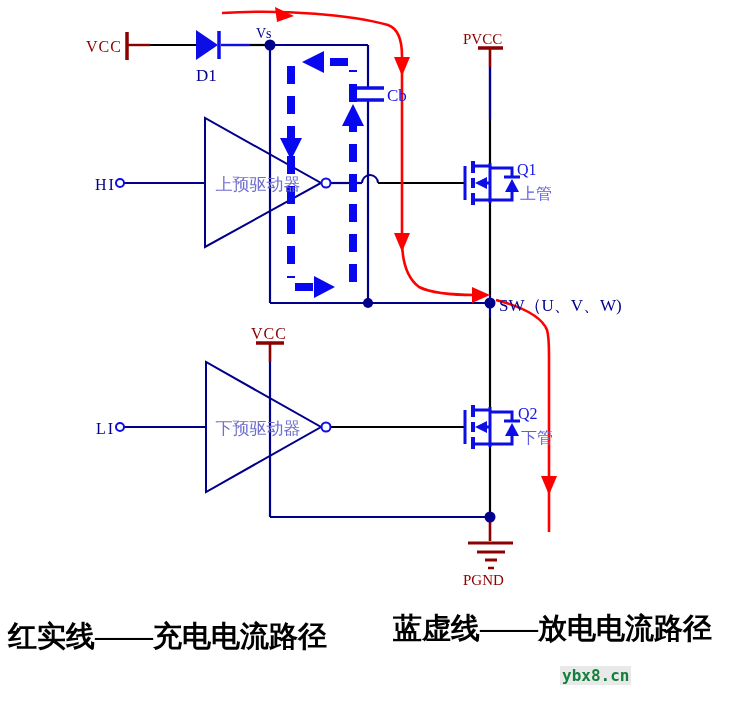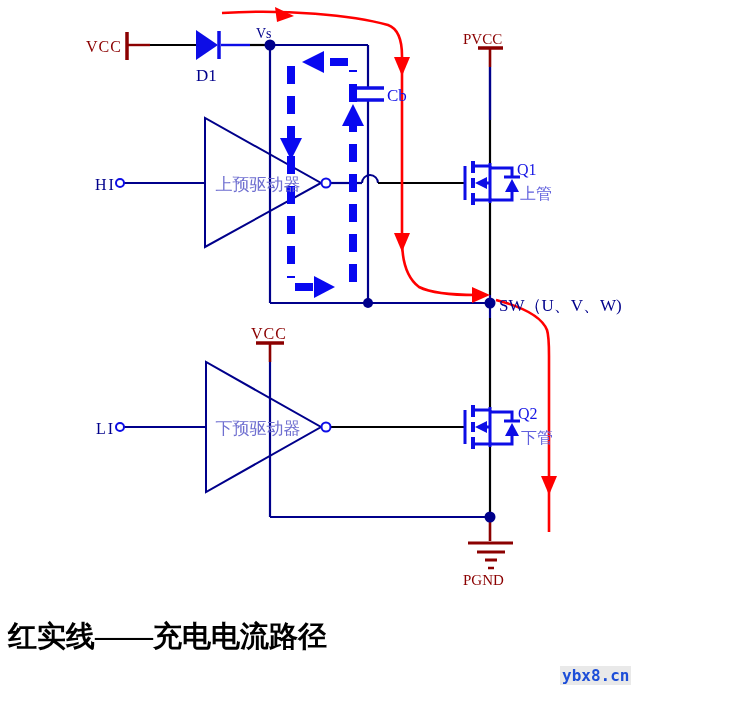--- a/index.html
+++ b/index.html
@@ -6,21 +6,21 @@
   body{width:740px;height:707px;position:relative;font-family:"Liberation Serif",serif;overflow:hidden;}
   #circuit{position:absolute;left:0;top:0;}
   .legend-row{position:absolute;top:609px;left:0;width:740px;height:46px;color:#000;
     font-family:"Liberation Serif",serif;font-size:29px;font-weight:600;white-space:nowrap;}
   .legend-red{position:absolute;left:8px;top:8px;}
   .legend-blue{position:absolute;left:393px;top:0;}
   .caption-row{position:absolute;top:660px;left:0;width:740px;height:44px;}
   .caption{position:absolute;left:228px;top:0;font-family:"Liberation Serif",serif;
     font-size:30px;font-weight:bold;color:#000;white-space:nowrap;}
   .watermark{position:absolute;left:560px;top:6px;font-family:"DejaVu Sans Mono",monospace;
-    font-size:16px;font-weight:bold;color:#1d4ed8;background:#e9e9e9;padding:0 2px;}
+    font-size:16px;font-weight:bold;color:#15803d;background:#e9e9e9;padding:0 2px;}
   text{font-family:"Liberation Serif",serif;}
 </style>
 </head>
 <body>
 
 <svg id="circuit" width="740" height="600" viewBox="0 0 740 600" xmlns="http://www.w3.org/2000/svg">
 
   <g stroke="#00008B" stroke-width="2.2" fill="none">
     <path d="M270,45 H368"></path>
     <path d="M368,45 V87"></path>
@@ -159,16 +159,17 @@
   <text x="251" y="339" font-size="16" fill="#8B0000" letter-spacing="1">VCC</text>
   <text x="96" y="434" font-size="16" fill="#00008B" letter-spacing="2">LI</text>
   <text x="258" y="434" font-size="17" fill="#6F6FD0" text-anchor="middle">下预驱动器</text>
   <text x="518" y="419" font-size="16" fill="#1515E5">Q2</text>
   <text x="521" y="443" font-size="16" fill="#6060DD">下管</text>
   <text x="463" y="585" font-size="15" fill="#8B0000">PGND</text>
 </svg>
 
 <div class="legend-row">
   <span class="legend-red">红实线——充电电流路径</span>
+  <span class="legend-blue">蓝虚线——放电电流路径</span>
 </div>
 <div class="caption-row">
   <span class="watermark">ybx8.cn</span>
 </div>
 
 </body></html>

